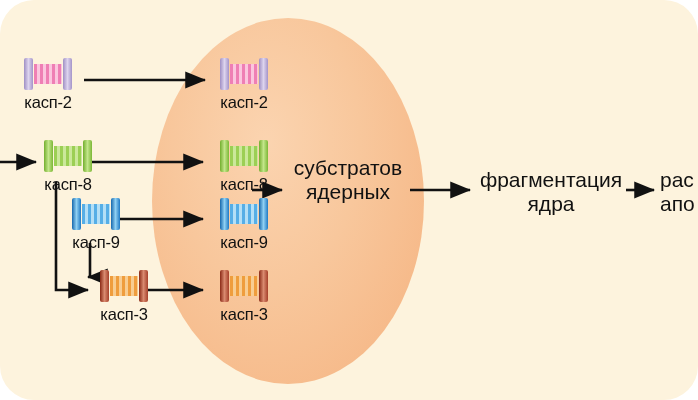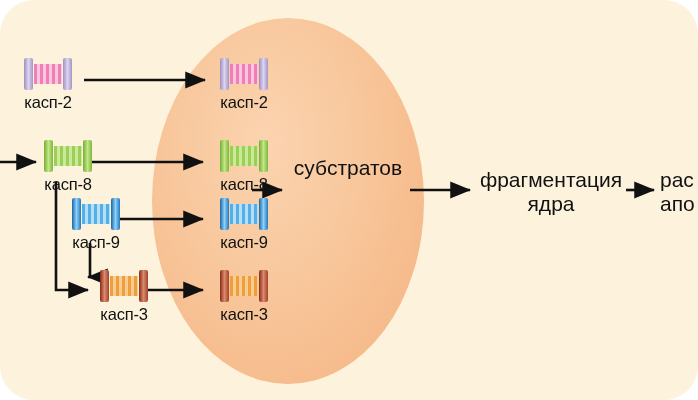--- a/index.html
+++ b/index.html
@@ -187,20 +187,21 @@
     <div class="prot">
       <span class="endbar l" style="background:linear-gradient(90deg,#8b2a16,#d98a6f,#a6402a);"></span>
       <span class="endbar r" style="background:linear-gradient(90deg,#8b2a16,#d98a6f,#a6402a);"></span>
       <span class="mid" style="background:repeating-linear-gradient(90deg,#ef9d3d 0 3px,#f8cd92 3px 6px);"></span>
     </div>
     <div class="label">касп-3</div>
   </div>
 
   <div class="bigtext" style="left:286px; top:156px; width:124px;">
     <div>субстратов</div>
+    <div>ядерных</div>
   </div>
 
   <div class="bigtext" style="left:476px; top:168px; width:150px;">
     <div>фрагментация</div>
     <div>ядра</div>
   </div>
 
   <div class="bigtext" style="left:660px; top:168px; width:60px; text-align:left;">
     <div>рас</div>
     <div>апо</div>

